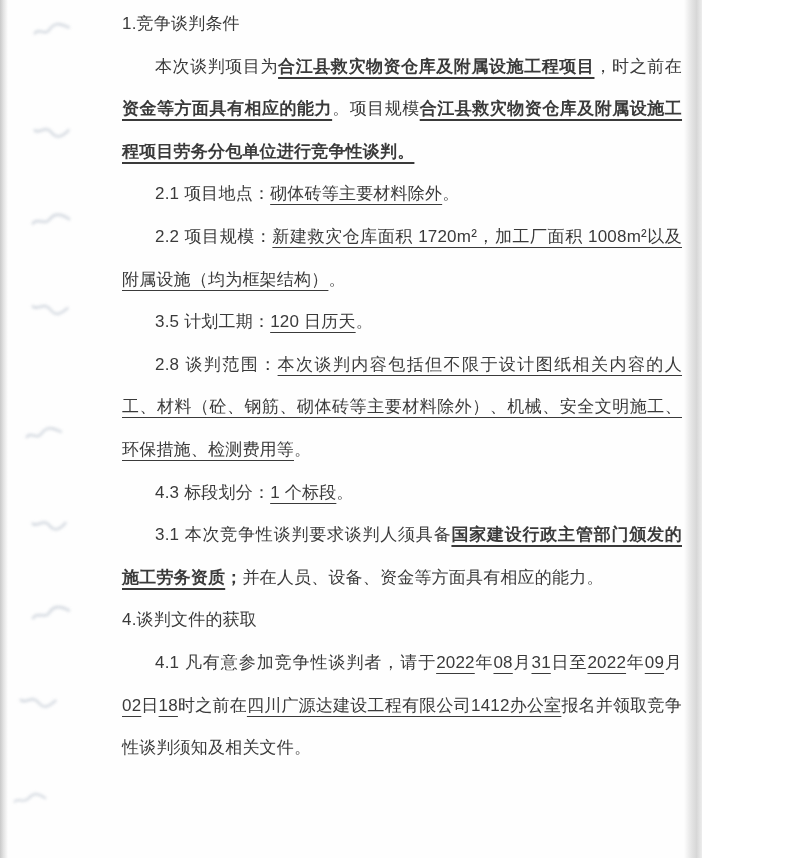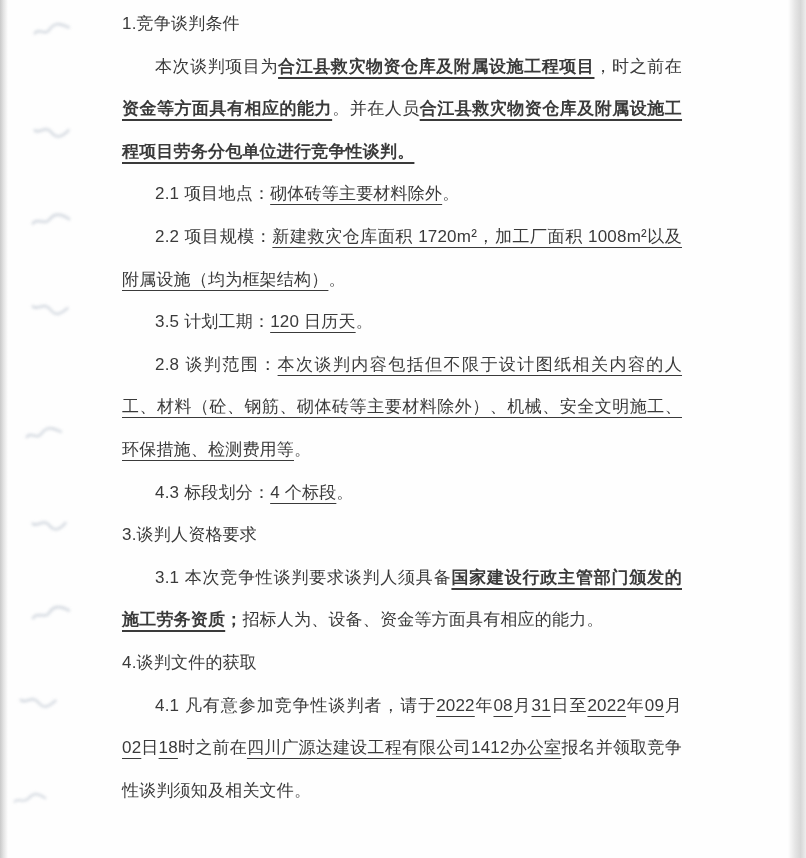--- a/index.html
+++ b/index.html
@@ -1,18 +1,18 @@
 <!DOCTYPE html>
 <html lang="zh"><head>
 <meta charset="utf-8">
 <style>
   html,body { margin:0; padding:0; background:#ffffff; }
   .scan {
     position:relative;
-    width:806px; height:858px;
+    width:702px; height:858px;
     background:#fefefe;
     overflow:hidden;
     font-family:"Liberation Sans", sans-serif;
     color:#3a3a3a;
   }
   
   .edge-left {
     position:absolute; left:0; top:0; height:100%; width:8px;
     background:linear-gradient(90deg, #c9c9c9 0%, #e4e4e4 45%, rgba(238,238,238,0) 100%);
   }
@@ -86,35 +86,34 @@
   <div class="smudge" style="left:12px;top:792px;transform:rotate(-5deg);">
       <svg width="36" height="16" viewBox="0 0 36 16">
         <path d="M2 9 C 6 3, 11 12, 17 6 S 28 3, 34 8" stroke="#b6bfcb" stroke-width="2.2" fill="none"></path>
       </svg>
     </div>
 
   <div class="content">
 
     <p><span>1.竞争谈判条件</span></p>
 
-    <p class="body"><span>本次谈判项目为</span><span class="bu">合江县救灾物资仓库及附属设施工程项目</span><span>，时之前在</span><span class="bu">资金等方面具有相应的能力</span><span>。并在人员</span><span class="bu">合江县救灾物资仓库及附属设施工程项目劳务分包单位进行竞争性谈判。</span></p>
+    <p class="body"><span>本次谈判项目为</span><span class="bu">合江县救灾物资仓库及附属设施工程项目</span><span>，时之前在</span><span class="bu">资金等方面具有相应的能力</span><span>。项目规模</span><span class="bu">合江县救灾物资仓库及附属设施工程项目劳务分包单位进行竞争性谈判。</span></p>
 
 
     <p class="body"><span>2.1 项目地点：</span><span class="u">砌体砖等主要材料除外</span><span>。</span></p>
 
     <p class="body"><span>2.2 项目规模：</span><span class="u">新建救灾仓库面积 1720m²，加工厂面积 1008m²以及附属设施（均为框架结构）</span><span>。</span></p>
 
     <p class="body"><span>3.5 计划工期：</span><span class="u">120 日历天</span><span>。</span></p>
 
     <p class="body"><span>2.8 谈判范围：</span><span class="u">本次谈判内容包括但不限于设计图纸相关内容的人工、材料（砼、钢筋、砌体砖等主要材料除外）、机械、安全文明施工、环保措施、检测费用等</span><span>。</span></p>
 
-    <p class="body"><span>4.3 标段划分：</span><span class="u">4 个标段</span><span>。</span></p>
+    <p class="body"><span>4.3 标段划分：</span><span class="u">1 个标段</span><span>。</span></p>
 
-    <p><span>3.谈判人资格要求</span></p>
 
-    <p class="body"><span>3.1 本次竞争性谈判要求谈判人须具备</span><span class="bu">国家建设行政主管部门颁发的施工劳务资质</span><span class="b">；</span><span>招标人为、设备、资金等方面具有相应的能力。</span></p>
+    <p class="body"><span>3.1 本次竞争性谈判要求谈判人须具备</span><span class="bu">国家建设行政主管部门颁发的施工劳务资质</span><span class="b">；</span><span>并在人员、设备、资金等方面具有相应的能力。</span></p>
 
     <p><span>4.谈判文件的获取</span></p>
 
     <p class="body"><span>4.1 凡有意参加竞争性谈判者，请于</span><span class="u">2022</span><span>年</span><span class="u">08</span><span>月</span><span class="u">31</span><span>日至</span><span class="u">2022</span><span>年</span><span class="u">09</span><span>月</span><span class="u">02</span><span>日</span><span class="u">18</span><span>时之前在</span><span class="u">四川广源达建设工程有限公司1412办公室</span><span>报名并领取竞争性谈判须知及相关文件。</span></p>
 
   </div>
 </div>
 
 </body></html>

